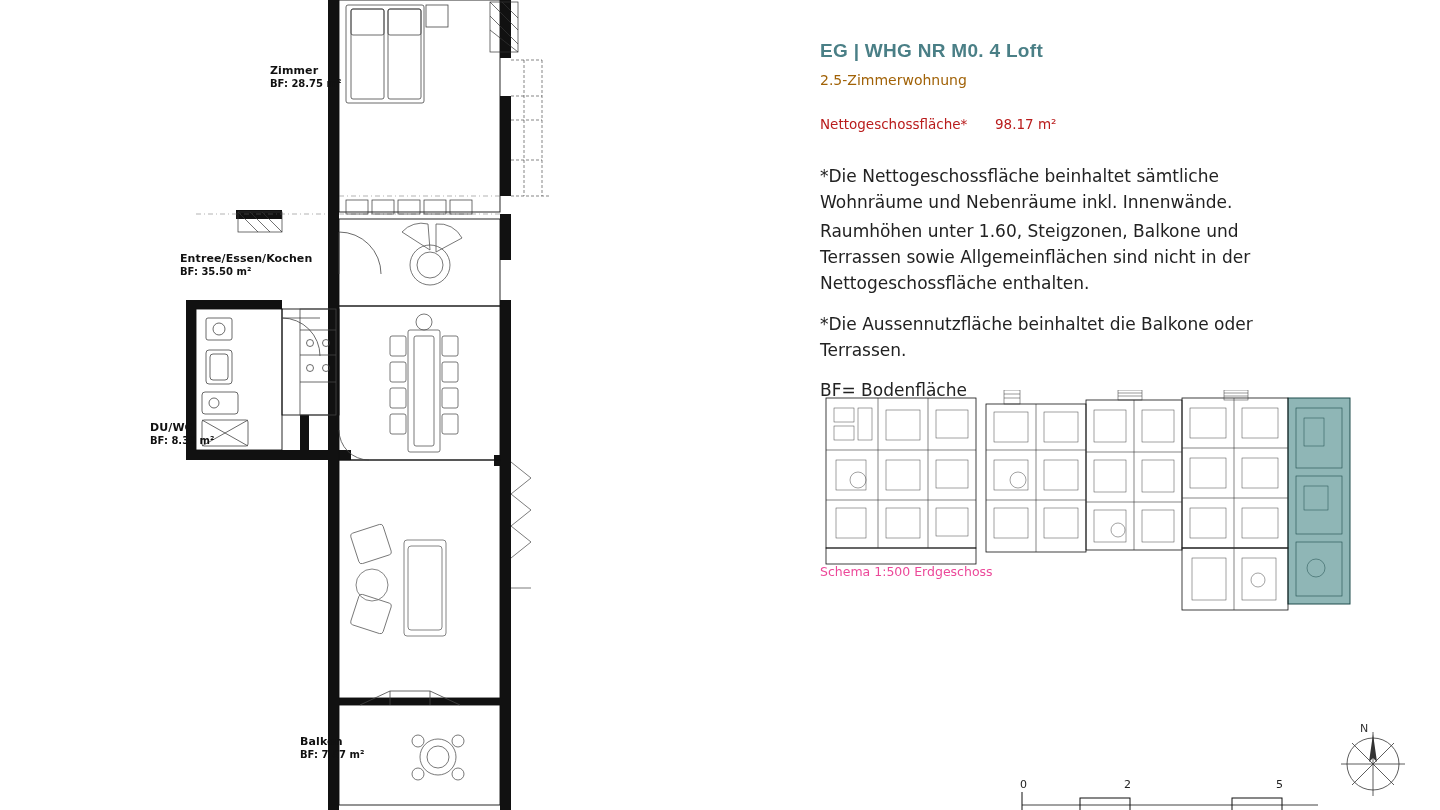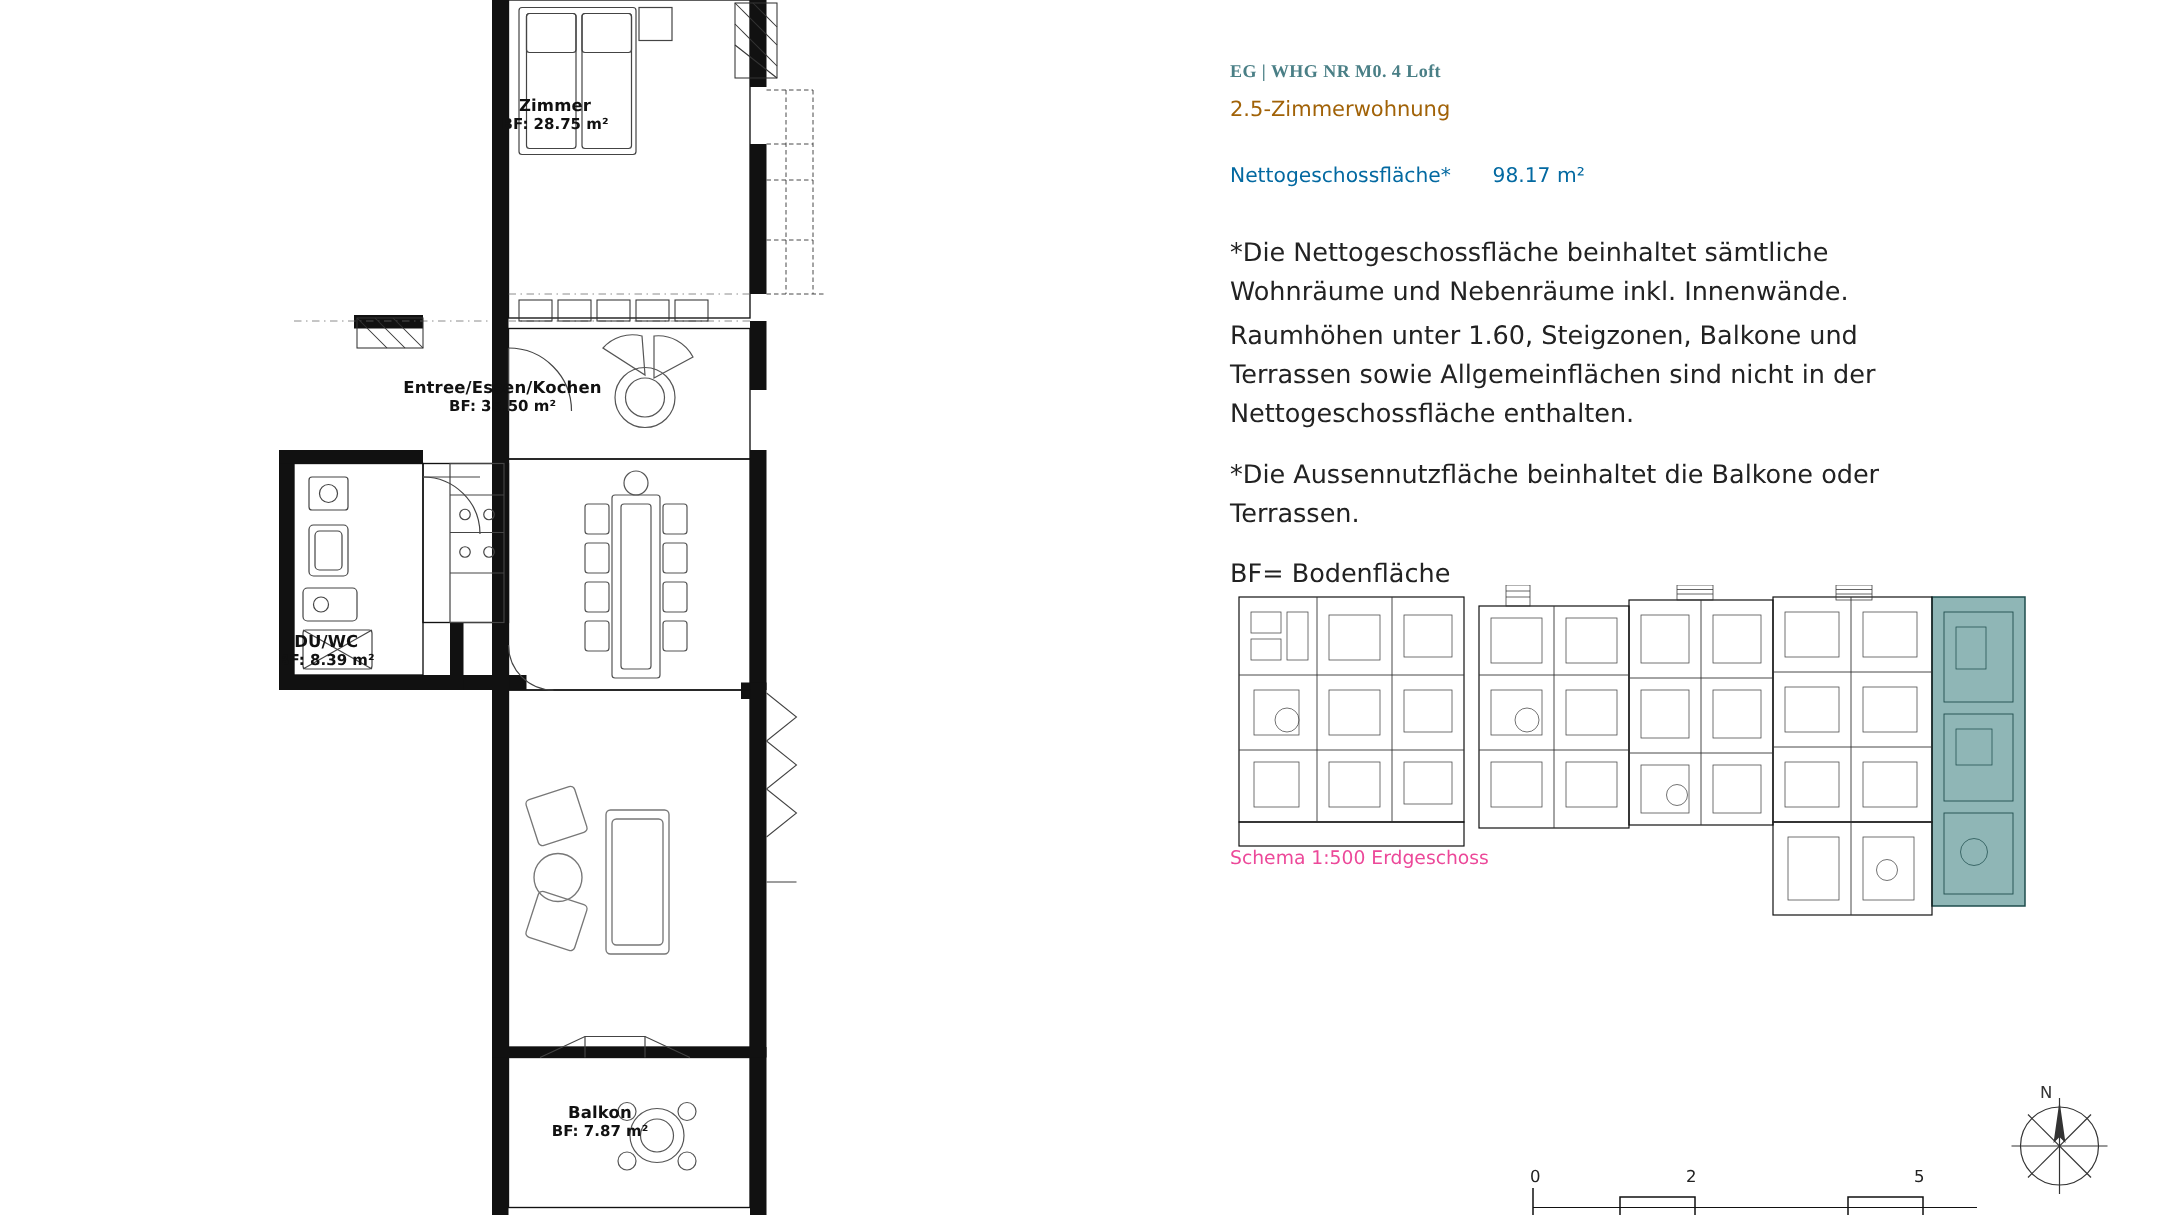--- a/index.html
+++ b/index.html
@@ -25,21 +25,20 @@
     position: absolute;
     left: 150px;
     top: 0;
     width: 420px;
     height: 810px;
   }
   .plan svg { display: block; }
 
   .room-label {
     position: absolute;
-    text-align: center;
     font-size: 11px;
     line-height: 1.25;
     color: #111;
     white-space: nowrap;
   }
   .room-label .nm {
     font-weight: bold;
     font-size: 11px;
     letter-spacing: .1px;
   }
@@ -49,39 +48,39 @@
   }
 
   
   .info {
     position: absolute;
     left: 820px;
     top: 40px;
     width: 520px;
   }
   .info .title {
-    font-size: 12px;
+    font-size: 19px;
     color: #4a7f86;
     letter-spacing: .3px;
     margin: 0 0 10px 0;
-    font-family: Liberation Serif, serif;
+    font-family: Liberation Sans, sans-serif;
   }
   .info .subtitle {
     font-size: 14px;
     color: #a16207;
     margin: 0 0 24px 0;
   }
   .areas {
     margin-bottom: 26px;
   }
   .area-row {
     display: flex;
     font-size: 13.5px;
     line-height: 1.85;
-    color: #0369a1;
+    color: #b91c1c;
   }
   .area-row .k { width: 175px; }
   .area-row .v { width: 95px; text-align: left; }
   .notes p {
     font-size: 17px;
     line-height: 1.55;
     margin: 0 0 14px 0;
     color: #222;
     max-width: 480px;
   }

